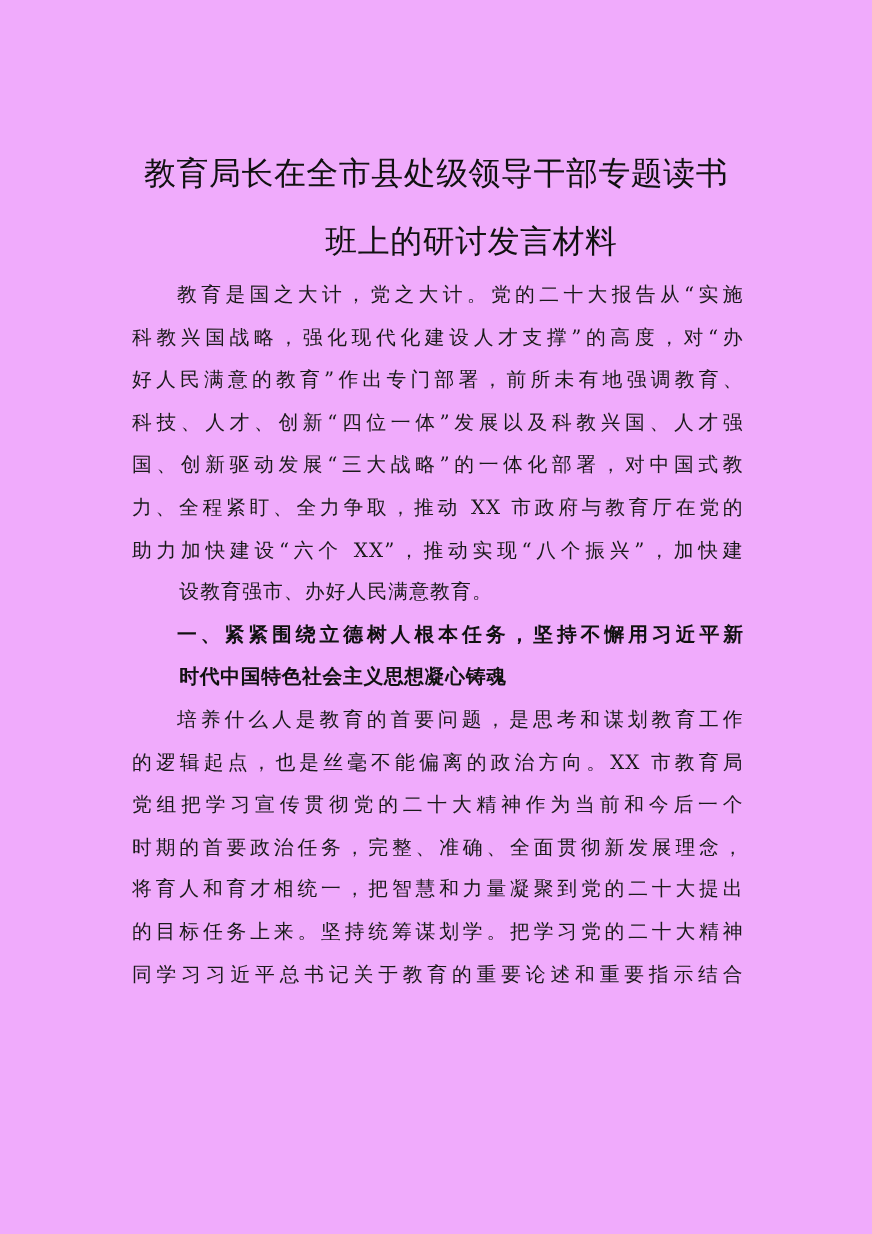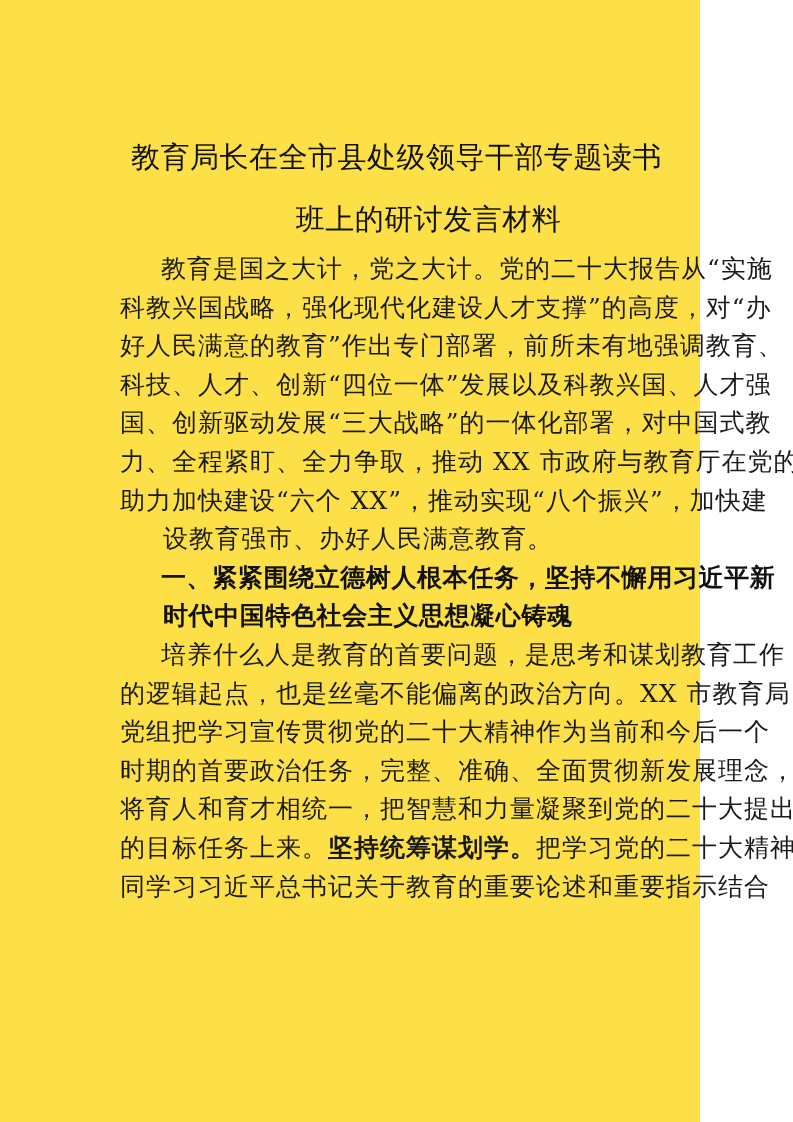--- a/index.html
+++ b/index.html
@@ -1,36 +1,36 @@
 <!DOCTYPE html>
 <html><head>
 <meta charset="utf-8">
 <style>
   html, body { margin: 0; padding: 0; background: #ffffff; }
   body { width: 793px; height: 1122px; position: relative; overflow: hidden; }
-  .page { position: absolute; left: 0; top: 0; width: 700px; height: 1122px; background: #fde047; }
+  .page { position: absolute; left: 0; top: 0; width: 793px; height: 1122px; background: #f0abfc; }
   .title {
     position: absolute; left: 0; width: 793px; text-align: center;
     font-family: "DejaVu Sans", sans-serif; font-size: 29px; color: #111;
     letter-spacing: 0.5px; white-space: nowrap;
   }
   .t1 { top: 138px; }
   .t2 { top: 200px; margin-left: 32px; }
   .body {
     position: absolute; left: 120px; top: 250px; width: 556px;
-    font-family: "DejaVu Serif", serif; font-size: 25px; color: #1a1a1a;
+    font-family: "DejaVu Serif", serif; font-size: 18px; color: #1a1a1a;
   }
   .line {
     height: 38.6px; line-height: 38.6px; white-space: nowrap;
     text-align: justify; text-align-last: justify; letter-spacing: 1px;
   }
   .line.last { text-align-last: left; margin-left: 43px; }
   .indent { padding-left: 41px; }
   .h { font-family: "DejaVu Sans", sans-serif; font-weight: bold; color: #111; letter-spacing: 0.6px; }
-  b { font-family: "DejaVu Sans", sans-serif; font-weight: bold; }
+  b { font-family: "DejaVu Sans", sans-serif; font-weight: normal; }
 </style>
 </head>
 <body>
 
 <div class="page">
   <div class="title t1">教育局长在全市县处级领导干部专题读书</div>
   <div class="title t2">班上的研讨发言材料</div>
 
   <div class="body">
     <div class="line indent">教育是国之大计，党之大计。党的二十大报告从“实施</div>

